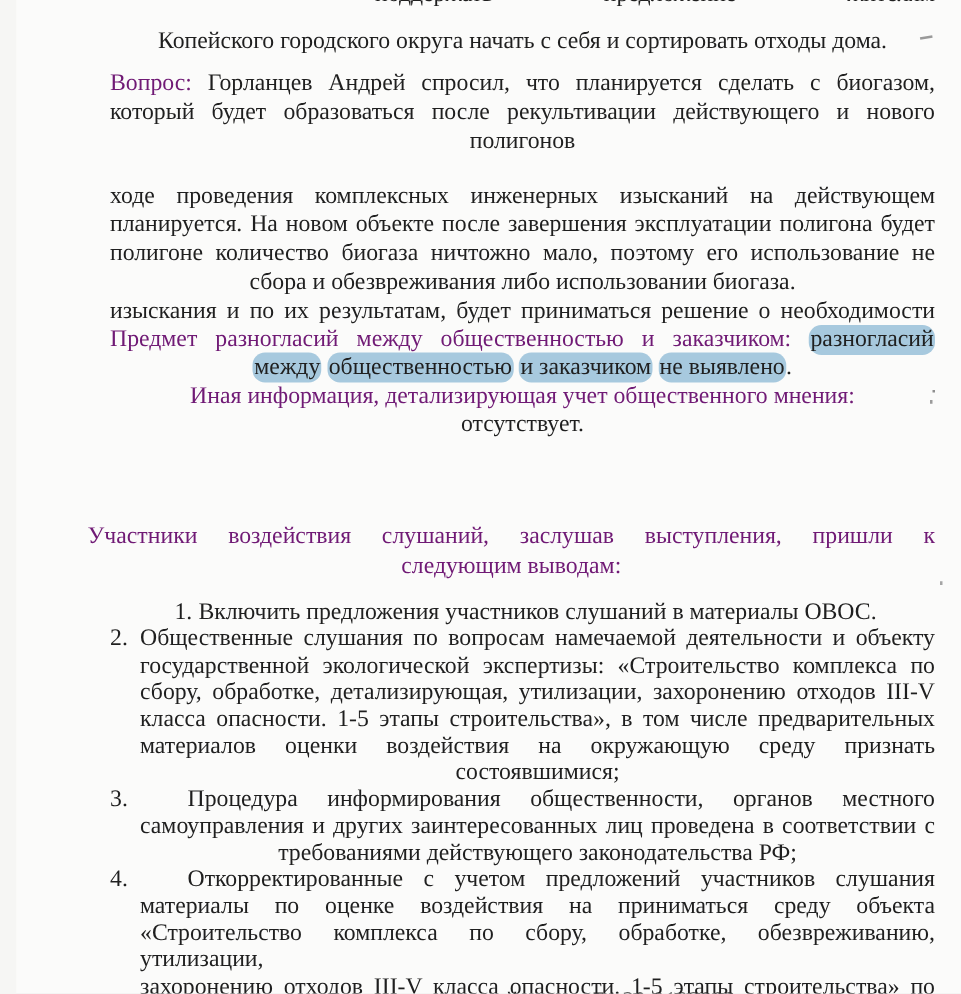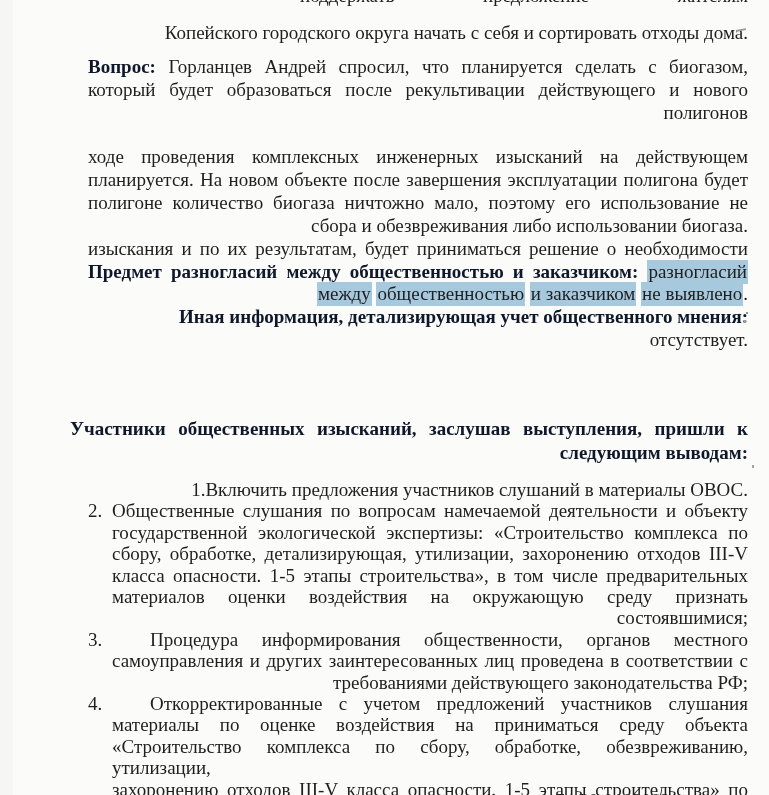--- a/index.html
+++ b/index.html
@@ -9,25 +9,25 @@
     margin:0 auto;
     background:#fbfbfa;
     overflow:hidden;
     font-family:"Liberation Serif","DejaVu Serif",serif;
     font-size:19px;
     line-height:23px;
     color:#1f1f1f;
     -webkit-font-smoothing:antialiased;
   }
   .blk{position:absolute;}
-  .line{text-align:right;}
+  .line{text-align:center;}
   .line.j{text-align:justify;text-align-last:justify;}
   .line.cont{padding-left:24px;}
-  .b{font-weight:bold;color:#0f172a;}
-  .hl{padding:1px 1px 2px 1px;}
+  .b{font-weight:normal;color:#701a75;}
+  .hl{padding:1px 1px 2px 1px;border-radius:10px;}
   .num{display:inline-block;}
   
   [data-name="clipped-top-line"]{top:-16px;left:300px;width:448px;}
   [data-name="paragraph-intro-tail"]{top:21px;left:88px;width:660px;}
   [data-name="paragraph-question"]{top:55px;left:88px;width:660px;}
   [data-name="paragraph-answer"]{top:146px;left:88px;width:660px;line-height:22.9px;}
   [data-name="heading-conclusions"]{top:417px;left:70px;width:678px;line-height:24px;}
   [data-name="conclusions-list"]{top:479px;left:88px;width:660px;line-height:21.4px;}
   [data-name="clipped-bottom-line"]{top:789px;left:230px;width:440px;}
   
@@ -59,21 +59,21 @@
       <div class="line j" data-name="text-line"><span data-name="text-run">планируется. На новом объекте после завершения эксплуатации полигона будет</span></div>
       <div class="line j" data-name="text-line"><span data-name="text-run">полигоне количество биогаза ничтожно мало, поэтому его использование не</span></div>
       <div class="line" data-name="text-line"><span data-name="text-run">сбора и обезвреживания либо использовании биогаза.</span></div>
       <div class="line j" data-name="text-line"><span data-name="text-run">изыскания и по их результатам, будет приниматься решение о необходимости</span></div>
       <div class="line j" data-name="text-line"><span data-name="text-run" class="b">Предмет разногласий между общественностью и заказчиком: </span><span data-name="highlighted-text" class="hl" style="background: rgb(167, 201, 222);">разногласий</span></div>
       <div class="line" data-name="text-line"><span data-name="highlighted-text" class="hl" style="background: rgb(167, 201, 222);">между</span><span data-name="text-run"> </span><span data-name="highlighted-text" class="hl" style="background: rgb(167, 201, 222);">общественностью</span><span data-name="text-run"> </span><span data-name="highlighted-text" class="hl" style="background: rgb(167, 201, 222);">и заказчиком</span><span data-name="text-run"> </span><span data-name="highlighted-text" class="hl" style="background: rgb(167, 201, 222);">не выявлено</span><span data-name="text-run">.</span></div>
       <div class="line" data-name="text-line"><span data-name="text-run" class="b">Иная информация, детализирующая учет общественного мнения:</span></div>
       <div class="line" data-name="text-line"><span data-name="text-run">отсутствует.</span></div>
     </div>
   <div class="blk" data-name="heading-conclusions">
-      <div class="line j" data-name="text-line"><span data-name="text-run" class="b">Участники общественных изысканий, заслушав выступления, пришли к</span></div>
+      <div class="line j" data-name="text-line"><span data-name="text-run" class="b">Участники воздействия слушаний, заслушав выступления, пришли к</span></div>
       <div class="line" data-name="text-line"><span data-name="text-run" class="b">следующим выводам:</span></div>
     </div>
   <div class="blk" data-name="conclusions-list">
       <div class="line" data-name="text-line"><span data-name="list-number" class="num" style="width: 24px;">1.</span><span data-name="text-run">Включить предложения участников слушаний в материалы ОВОС.</span></div>
       <div class="line j" data-name="text-line"><span data-name="list-number" class="num" style="width: 24px;">2.</span><span data-name="text-run">Общественные слушания по вопросам намечаемой деятельности и объекту</span></div>
       <div class="line j cont" data-name="text-line"><span data-name="text-run">государственной экологической экспертизы: «Строительство комплекса по</span></div>
       <div class="line j cont" data-name="text-line"><span data-name="text-run">сбору, обработке, детализирующая, утилизации, захоронению отходов III-V</span></div>
       <div class="line j cont" data-name="text-line"><span data-name="text-run">класса опасности. 1-5 этапы строительства», в том числе предварительных</span></div>
       <div class="line j cont" data-name="text-line"><span data-name="text-run">материалов оценки воздействия на окружающую среду признать</span></div>
       <div class="line cont" data-name="text-line"><span data-name="text-run">состоявшимися;</span></div>

